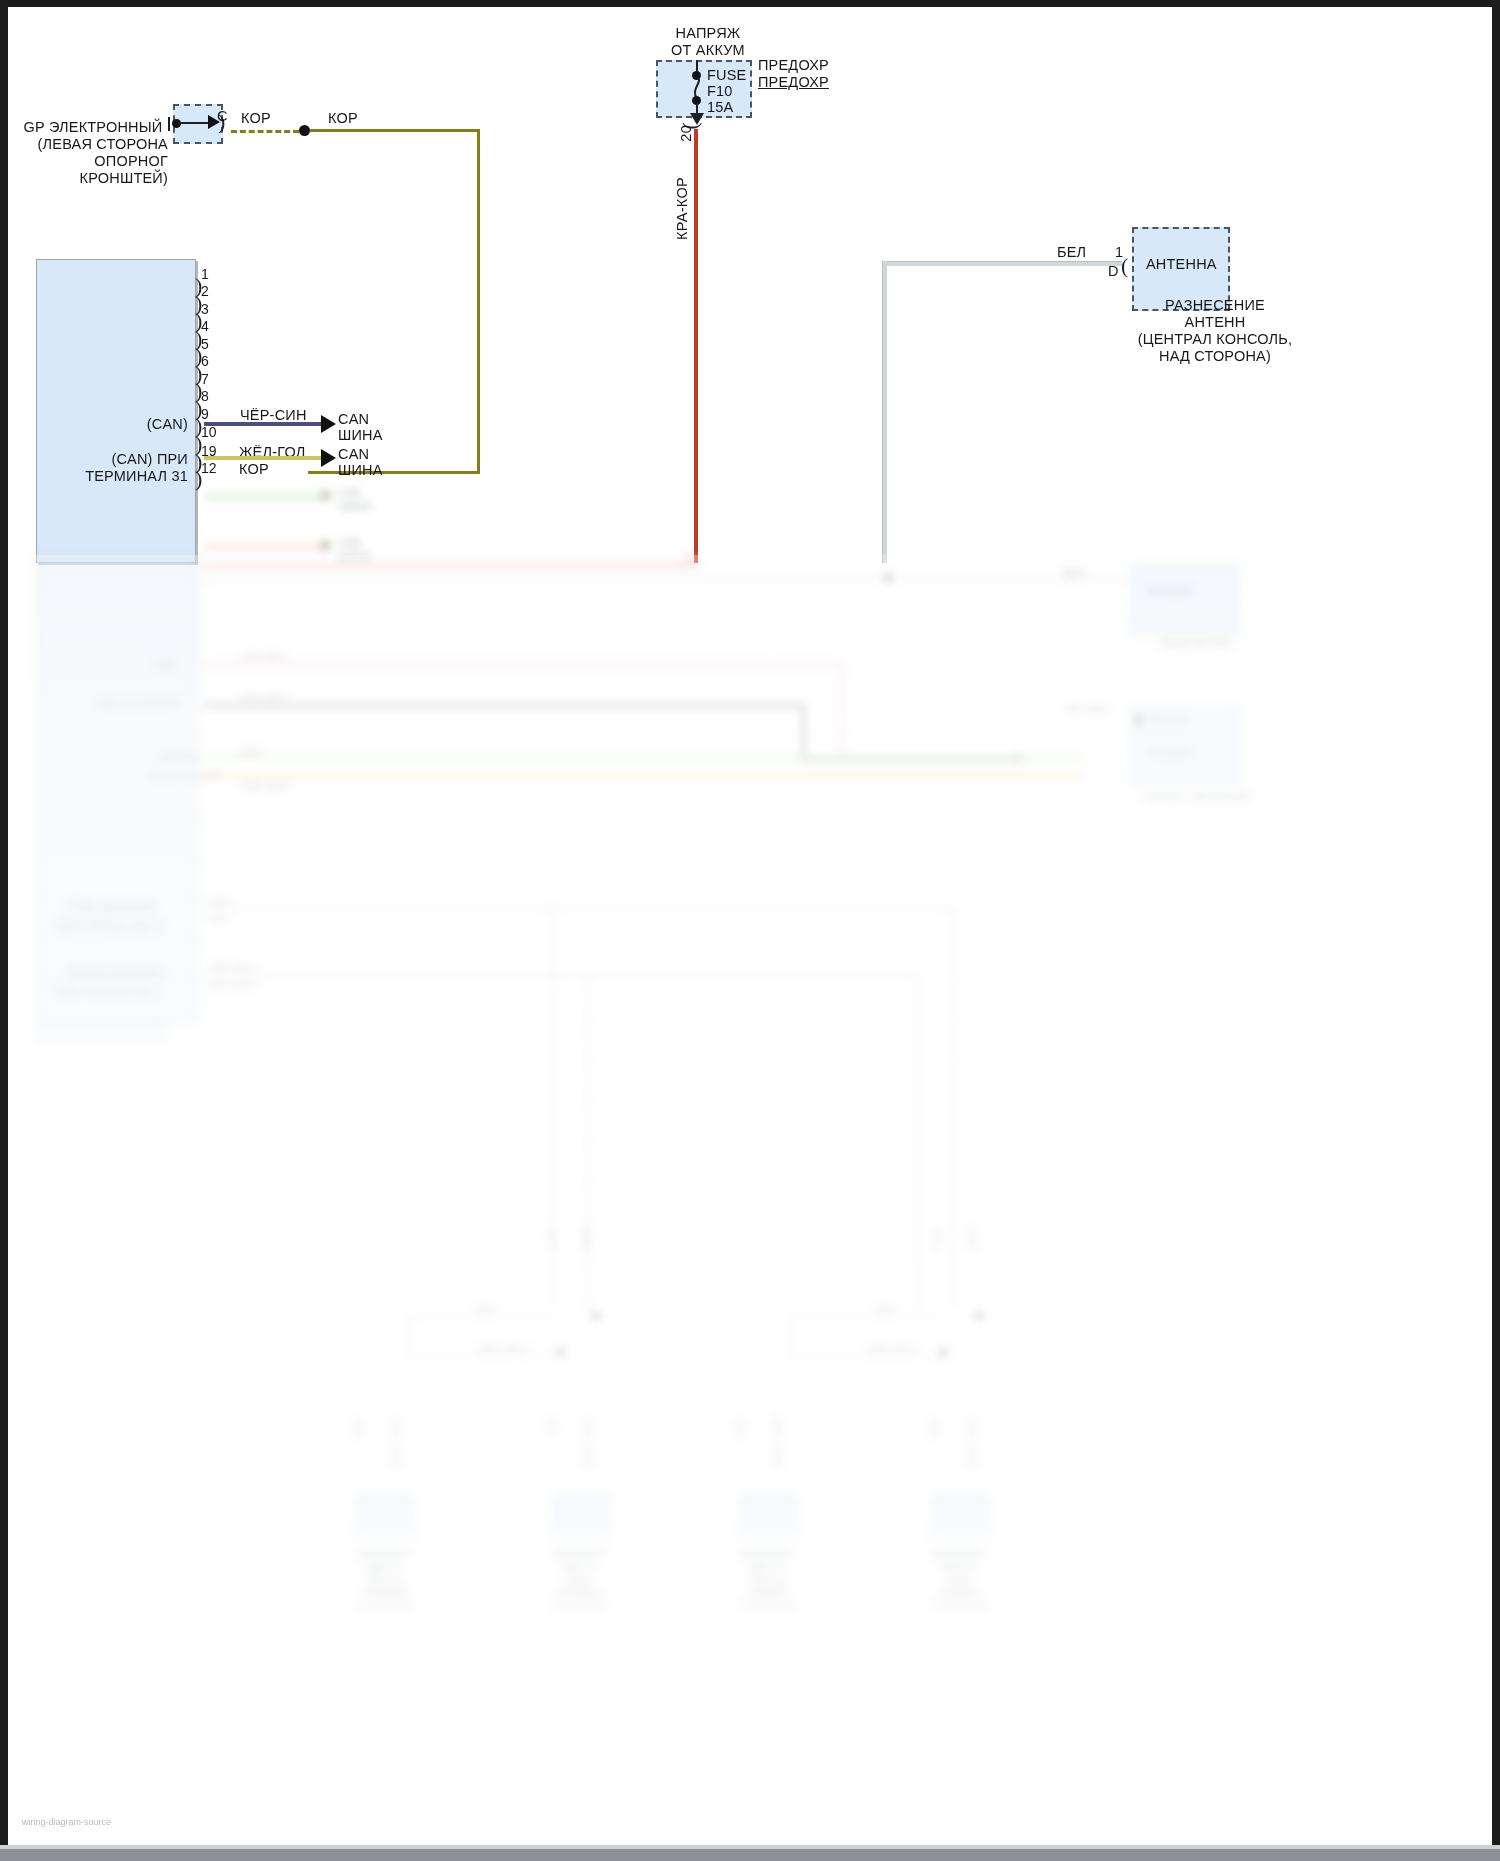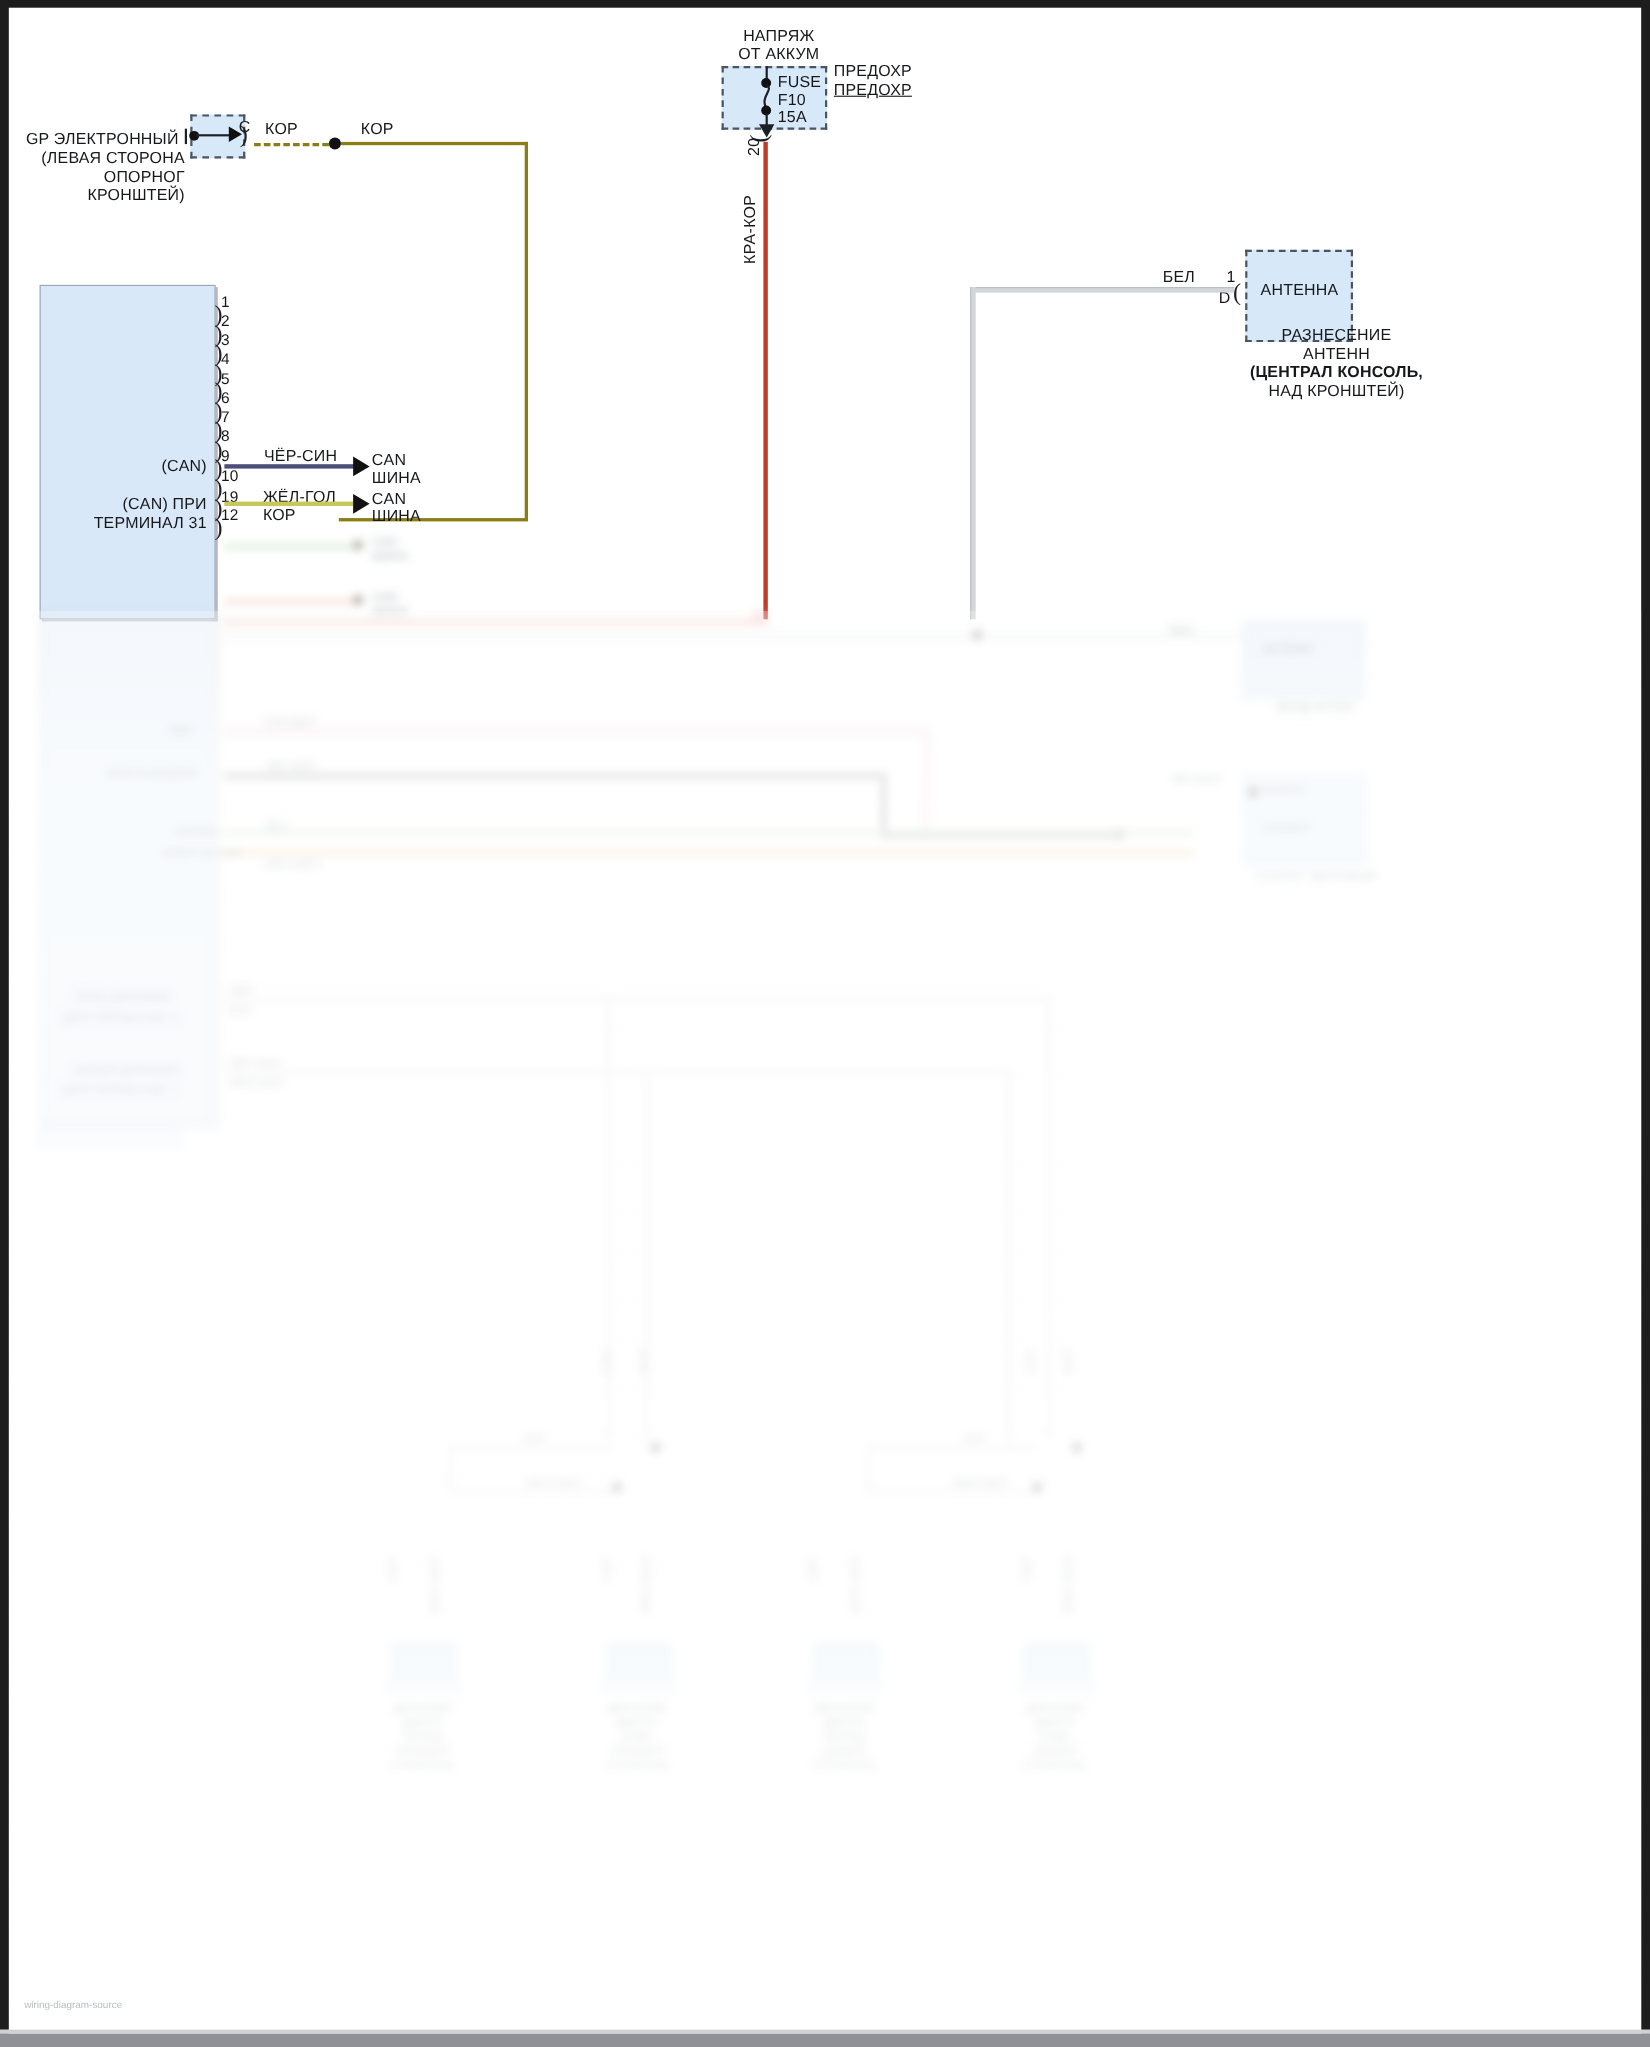--- a/index.html
+++ b/index.html
@@ -120,22 +120,22 @@
 
     <div class="dashbox" style="left:1124px;top:220px;width:98px;height:84px;"></div>
     <div class="lbl" style="left:1138px;top:249px;">АНТЕННА</div>
     <div class="lbl" style="left:1107px;top:237px;">1</div>
     <div class="lbl" style="left:1100px;top:256px;">D</div>
     <div class="cradle" style="left:1113px;top:252px;">(</div>
     <div class="lbl" style="left:1049px;top:237px;">БЕЛ</div>
 
     <div class="lbl c" style="left:1112px;top:290px;width:190px;">РАЗНЕСЕНИЕ</div>
     <div class="lbl c" style="left:1112px;top:307px;width:190px;">АНТЕНН</div>
-    <div class="lbl c" style="left:1092px;top:324px;width:230px;font-weight:bold;">(ЦЕНТРАЛ КОНСОЛЬ,</div>
-    <div class="lbl c" style="left:1092px;top:341px;width:230px;">НАД КРОНШТЕЙ)</div>
+    <div class="lbl c" style="left:1092px;top:324px;width:230px;">(ЦЕНТРАЛ КОНСОЛЬ,</div>
+    <div class="lbl c" style="left:1092px;top:341px;width:230px;">НАД СТОРОНА)</div>
 
     <div class="wire wh" style="left:874px;top:254px;width:240px;height:4px;background:#d3d7da;border-top:1px solid #b9bec3;"></div>
     <div class="wire wv" style="left:874px;top:254px;width:4px;height:302px;background:#d3d7da;border-left:1px solid #b9bec3;"></div>
 
     <div class="solidbox" style="left:28px;top:252px;width:160px;height:304px;"></div>
 
     <div>
       <div class="pinnum" style="left:193px;top:259px;">1</div>
       <div class="pinnum" style="left:193px;top:276px;">2</div>
       <div class="pinnum" style="left:193px;top:294px;">3</div>

